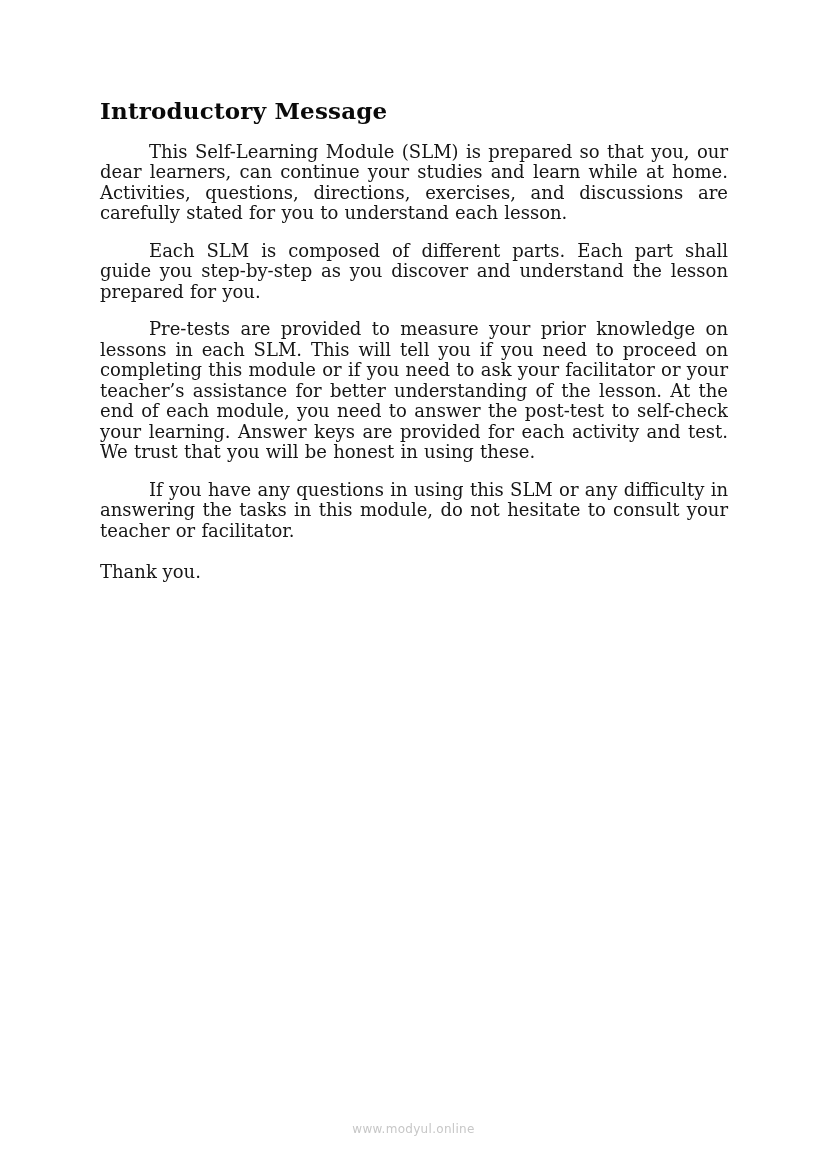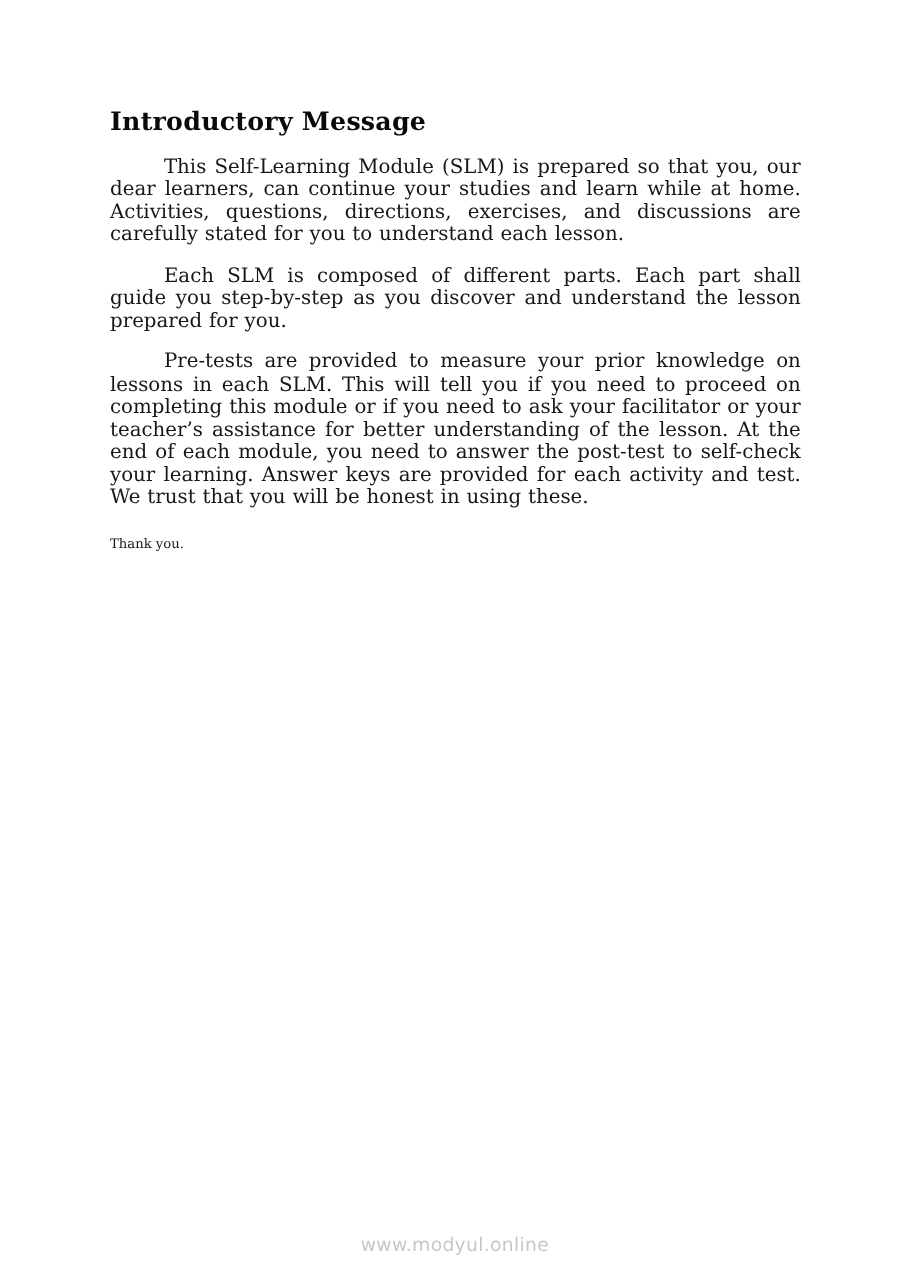--- a/index.html
+++ b/index.html
@@ -35,51 +35,52 @@
   }
   .para {
     font-size: 18px;
     line-height: 20.5px;
     text-align: justify;
     text-indent: 49px;
     margin: 0 0 17px 0;
     word-spacing: 0.5px;
   }
   .closing {
-    font-size: 12px;
+    font-size: 18px;
     line-height: 20.5px;
     text-align: left;
     text-indent: 0;
     margin: 21px 0 0 0;
   }
   .watermark {
     position: absolute;
     left: 0;
     width: 827px;
     top: 1122px;
     text-align: center;
     font-family: "DejaVu Sans", "Liberation Sans", sans-serif;
-    font-size: 17px;
+    font-size: 12px;
     color: #c7c7c7;
     letter-spacing: 0.3px;
   }
 </style>
 </head>
 <body>
 
 <div class="page">
   <div class="content">
     <h1 class="doc-title">Introductory Message</h1>
 
     <p class="para">This Self-Learning Module (SLM) is prepared so that you, our dear learners, can continue your studies and learn while at home.  Activities, questions, directions, exercises, and discussions are carefully stated for you to understand each lesson.</p>
 
     <p class="para">Each SLM is composed of different parts.  Each part shall guide you step-by-step as you discover and understand the lesson prepared for you.</p>
 
     <p class="para">Pre-tests are provided to measure your prior knowledge on lessons in each SLM. This will tell you if you need to proceed on completing this module or if you need to ask your facilitator or your teacher’s assistance for better understanding of the lesson. At the end of each module, you need to answer the post-test to self-check your learning. Answer keys are provided for each activity and test. We trust that you will be honest in using these.</p>
 
 
 
+    <p class="para">If you have any questions in using this SLM or any difficulty in answering the tasks in this module, do not hesitate to consult your teacher or facilitator.</p>
 
     <p class="closing">Thank you.</p>
   </div>
 
   <div class="watermark">www.modyul.online</div>
 </div>
 
 </body></html>

